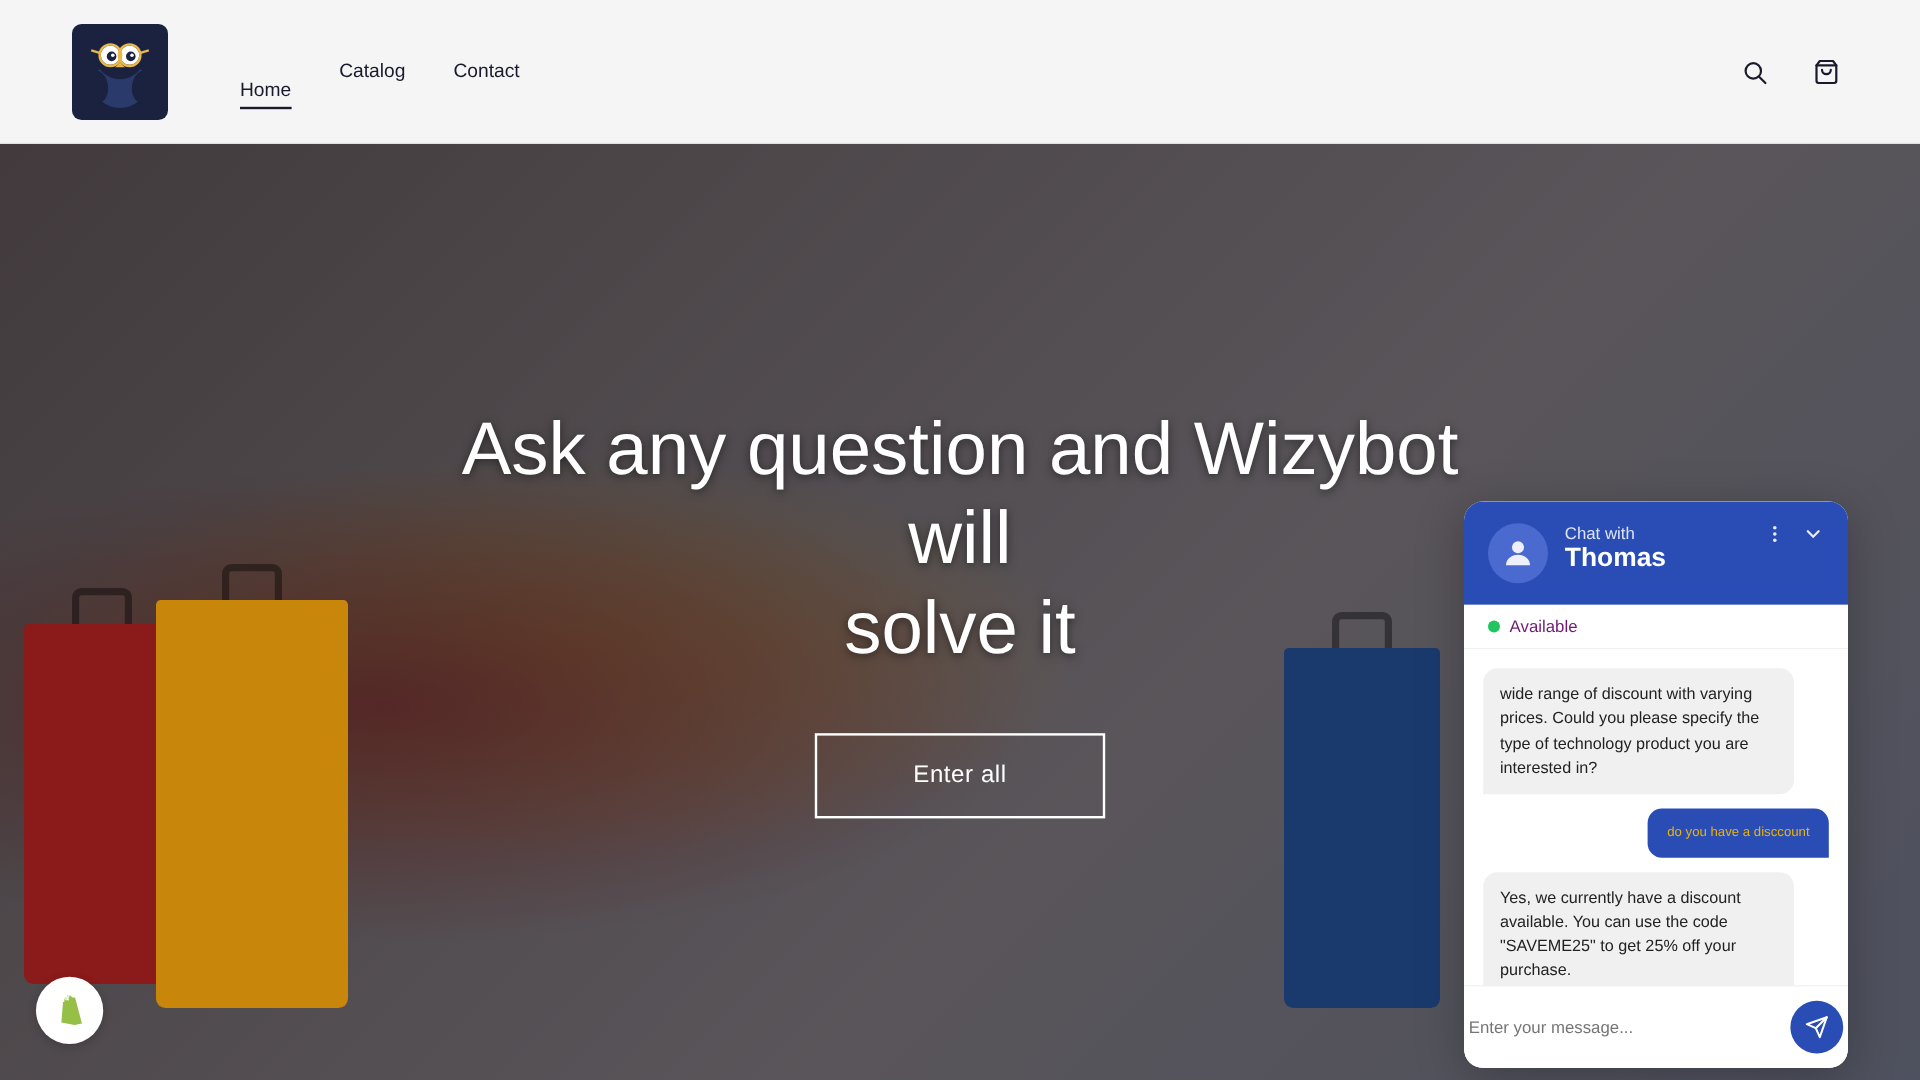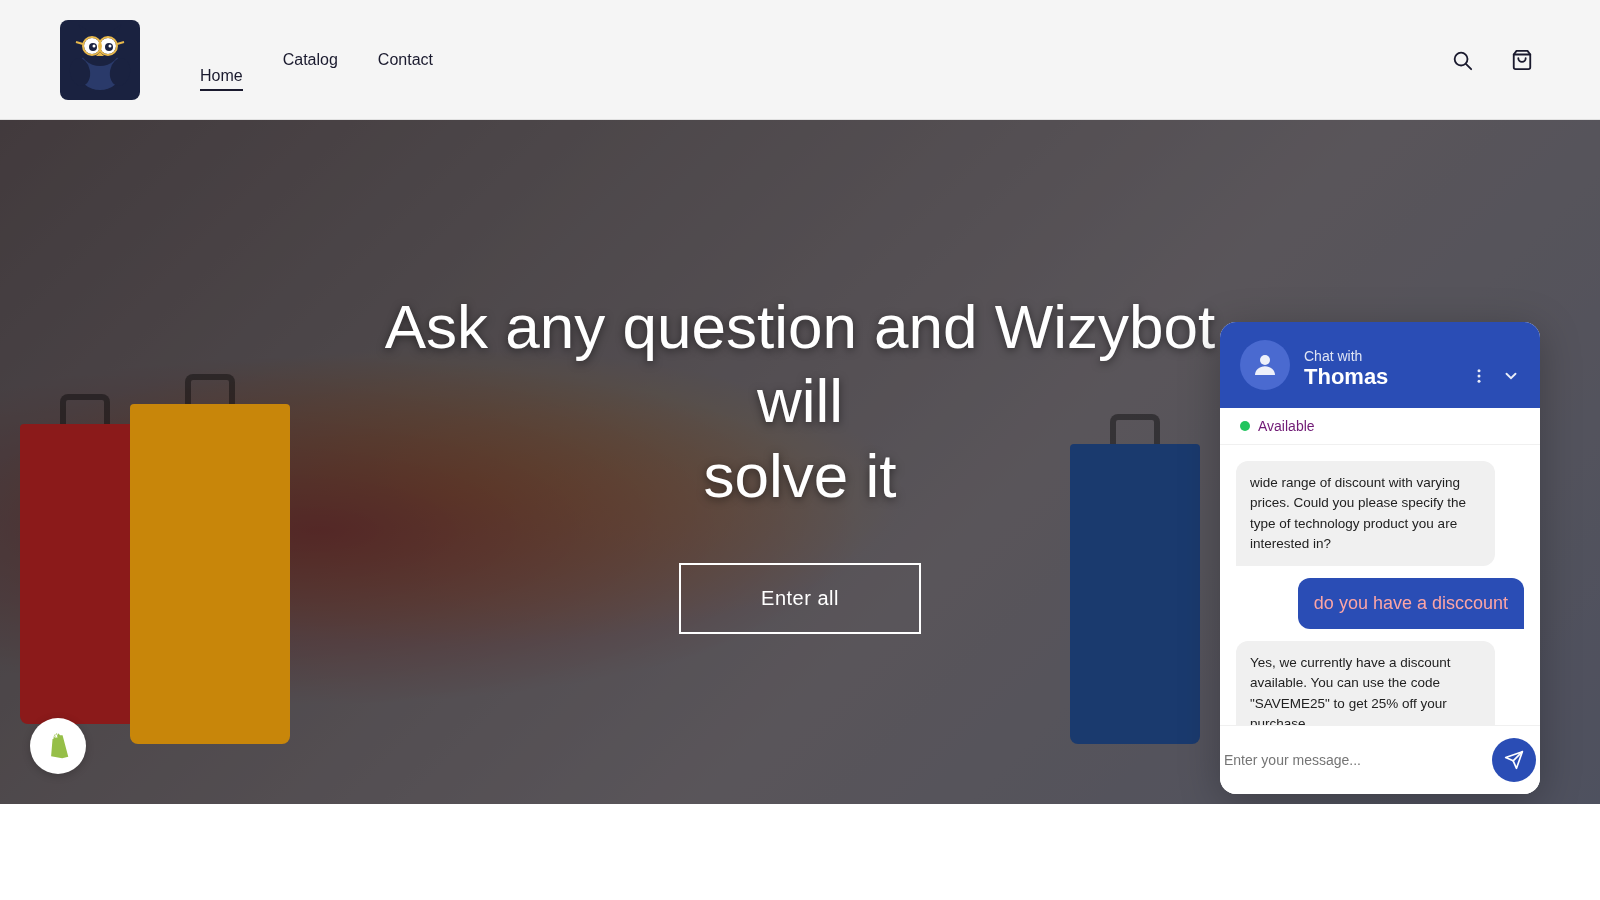--- a/index.html
+++ b/index.html
@@ -57,21 +57,21 @@
       align-items: center;
       justify-content: center;
       width: 36px;
       height: 36px;
     }
 
     
     .hero {
       position: relative;
       width: 1600px;
-      height: 684px;
+      height: 780px;
       overflow: hidden;
       display: flex;
       align-items: center;
       justify-content: center;
     }
     .hero-bg {
       position: absolute;
       inset: 0;
       background: linear-gradient(
         135deg,
@@ -144,21 +144,21 @@
       background: #ffffff;
       border-radius: 16px;
       box-shadow: 0 8px 40px rgba(0,0,0,0.25);
       z-index: 20;
       overflow: hidden;
     }
     .chat-header {
       background: #2a4db5;
       padding: 18px 20px;
       display: flex;
-      align-items: flex-end;
+      align-items: flex-start;
       gap: 14px;
     }
     .chat-avatar {
       width: 50px;
       height: 50px;
       border-radius: 50%;
       background: #4a6ad0;
       display: flex;
       align-items: center;
       justify-content: center;
@@ -231,22 +231,22 @@
       font-size: 13.5px;
       color: #222;
       line-height: 1.5;
       align-self: flex-start;
       max-width: 90%;
     }
     .msg-user {
       background: #2a4db5;
       border-radius: 12px 12px 0 12px;
       padding: 12px 16px;
-      font-size: 18px;
-      color: #fca5a5;
+      font-size: 11px;
+      color: #eab308;
       line-height: 1.5;
       align-self: flex-end;
       max-width: 80%;
     }
 
     
     .chat-input-area {
       padding: 12px 4px;
       display: flex;
       align-items: center;

